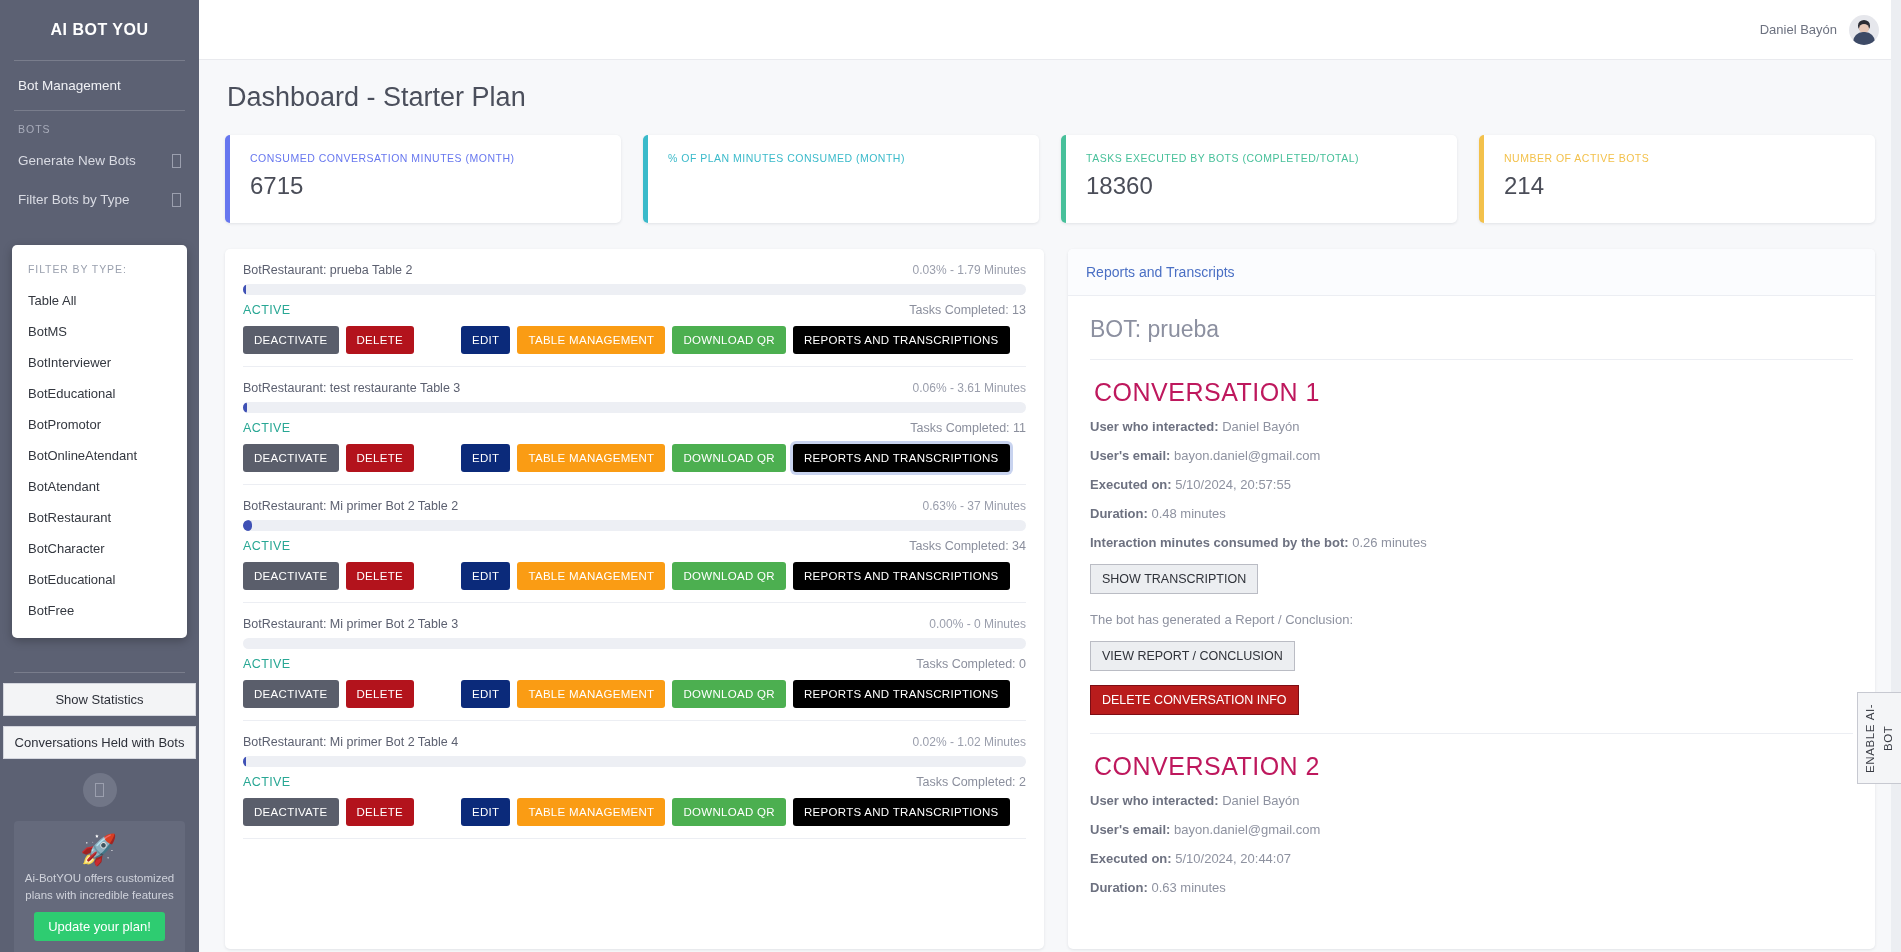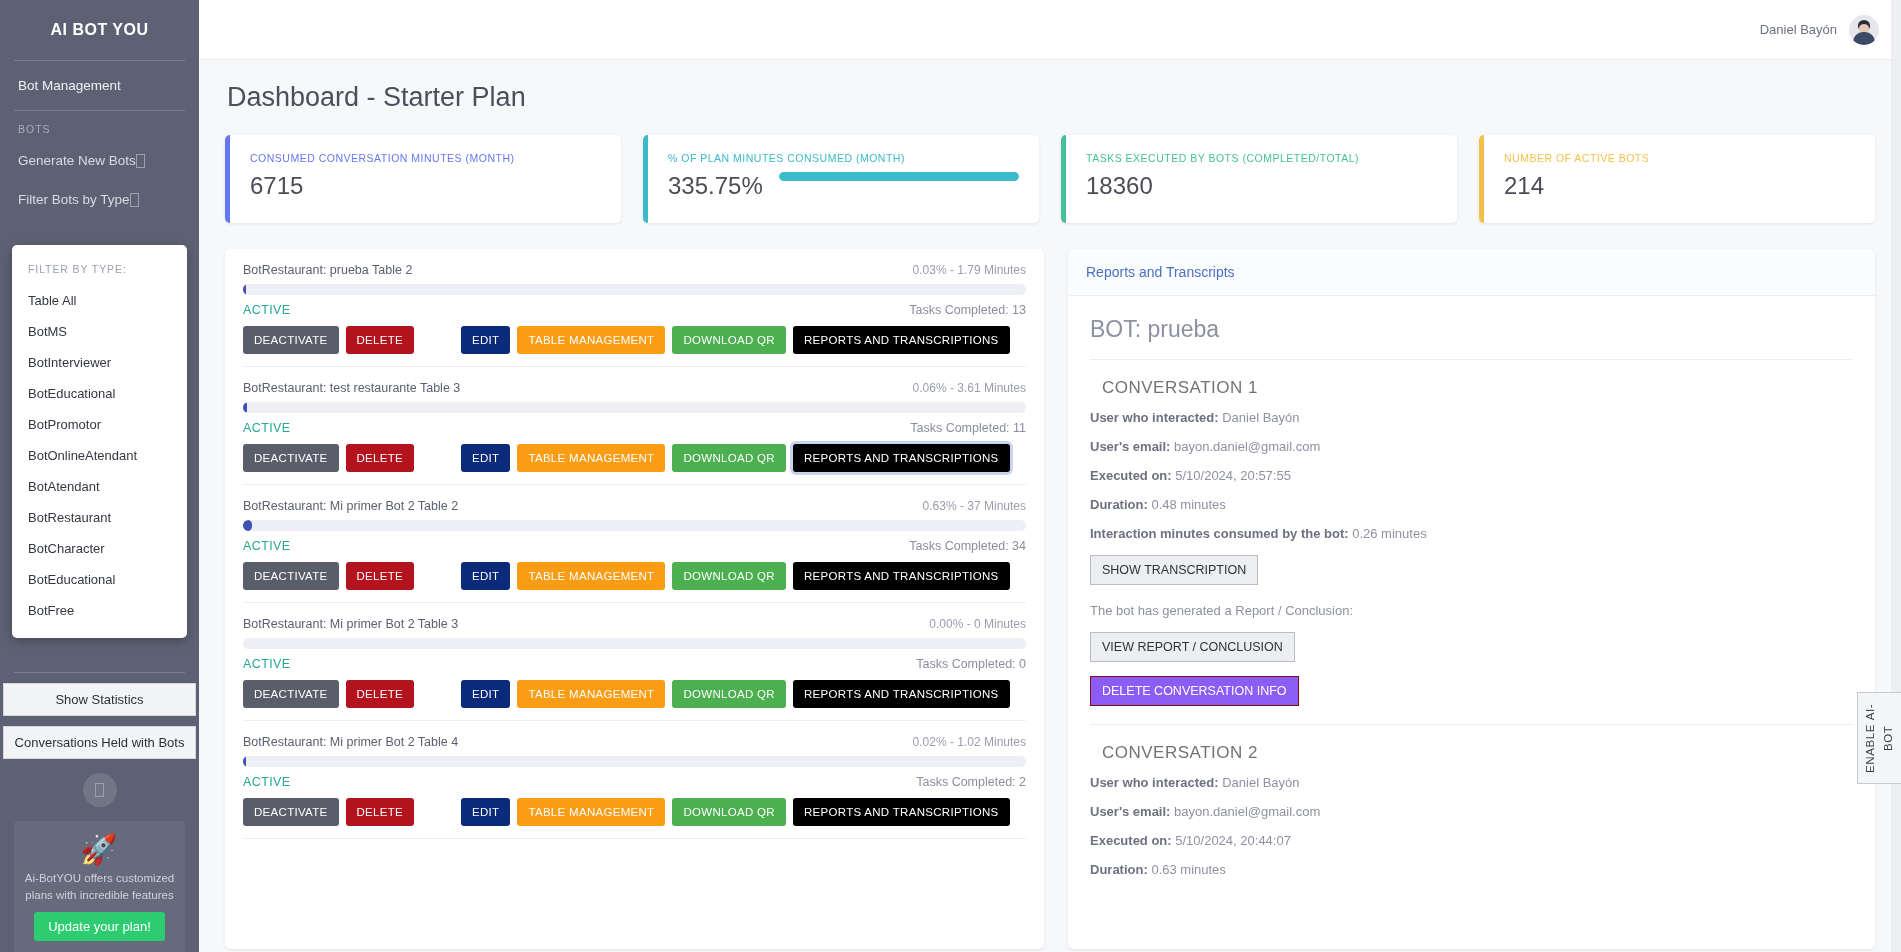--- a/index.html
+++ b/index.html
@@ -32,21 +32,21 @@
     padding: 17px 18px;
     font-size: 13.5px; color: #f0f1f5;
     cursor: pointer;
   }
   .sb-section-label {
     padding: 12px 18px 6px 18px;
     font-size: 10.5px; letter-spacing: 1px;
     color: #a9adbb; text-transform: uppercase;
   }
   .sb-item {
-    display: flex; align-items: center; 
+    display: flex; align-items: center; justify-content: space-between;
     padding: 12px 18px;
     font-size: 13.5px; color: #d9dbe3;
     cursor: pointer;
   }
   .tofu {
     display: inline-block;
     width: 9px; height: 14px;
     border: 1px solid #9b9fae;
     color: transparent; font-size: 0;
   }
@@ -231,35 +231,35 @@
   .btn.focused { box-shadow: 0 0 0 3px #c8d3ef; }
 
   
   .rp-body { padding: 4px 22px 0 22px; height: 652px; overflow: hidden; }
   .rp-bot-title {
     font-size: 23px; color: #8c90a0; font-weight: normal;
     padding: 16px 0 16px 0;
     border-bottom: 1px solid #eceef3;
   }
   .conv-title {
-    font-size: 17px; color: #737373; font-weight: normal;
-    margin: 18px 0 12px 12px; letter-spacing: .5px;
+    font-size: 25px; color: #be185d; font-weight: normal;
+    margin: 18px 0 12px 4px; letter-spacing: .5px;
   }
   .conv-line { font-size: 13px; color: #8e92a0; margin: 0 0 14px 0; }
   .conv-line b { color: #6d7180; font-weight: bold; }
   .plain-btn {
     display: inline-block;
     background: #eceef1; border: 1px solid #babcc4;
     color: #2f3239; font-size: 12.5px;
     padding: 7px 11px; cursor: pointer;
     font-family: "Liberation Sans", sans-serif;
   }
   .danger-btn {
     display: inline-block;
-    background: #8b5cf6; border: 1px solid #7d0d14;
+    background: #b91c1c; border: 1px solid #7d0d14;
     color: #ffffff; font-size: 12.5px;
     padding: 7px 11px; cursor: pointer;
     font-family: "Liberation Sans", sans-serif;
   }
   .conv-sep { border: 0; border-top: 1px solid #eceef3; margin: 18px 0 0 0; }
 
   
   #enable-tab {
     position: absolute; right: 0; top: 692px;
     width: 44px; height: 92px;
@@ -349,26 +349,20 @@
 
     <section id="stats">
         <div class="stat-card" style="border-left-color: rgb(103, 119, 239);">
           <div class="stat-label" style="color: rgb(103, 119, 239);">CONSUMED CONVERSATION MINUTES (MONTH)</div>
           <div class="stat-row">
             <div class="stat-value">6715</div>
           </div>
         </div>
         <div class="stat-card" style="border-left-color: rgb(58, 186, 202);">
           <div class="stat-label" style="color: rgb(58, 186, 202);">% OF PLAN MINUTES CONSUMED (MONTH)</div>
-          <div class="stat-row">
-            <div class="stat-value">335.75%</div>
-            <div class="stat-bar">
-              <span style="width: 100%; background: rgb(58, 186, 202);"></span>
-            </div>
-          </div>
         </div>
         <div class="stat-card" style="border-left-color: rgb(71, 192, 154);">
           <div class="stat-label" style="color: rgb(71, 192, 154);">TASKS EXECUTED BY BOTS (COMPLETED/TOTAL)</div>
           <div class="stat-row">
             <div class="stat-value">18360</div>
           </div>
         </div>
         <div class="stat-card" style="border-left-color: rgb(243, 193, 75);">
           <div class="stat-label" style="color: rgb(243, 193, 75);">NUMBER OF ACTIVE BOTS</div>
           <div class="stat-row">

